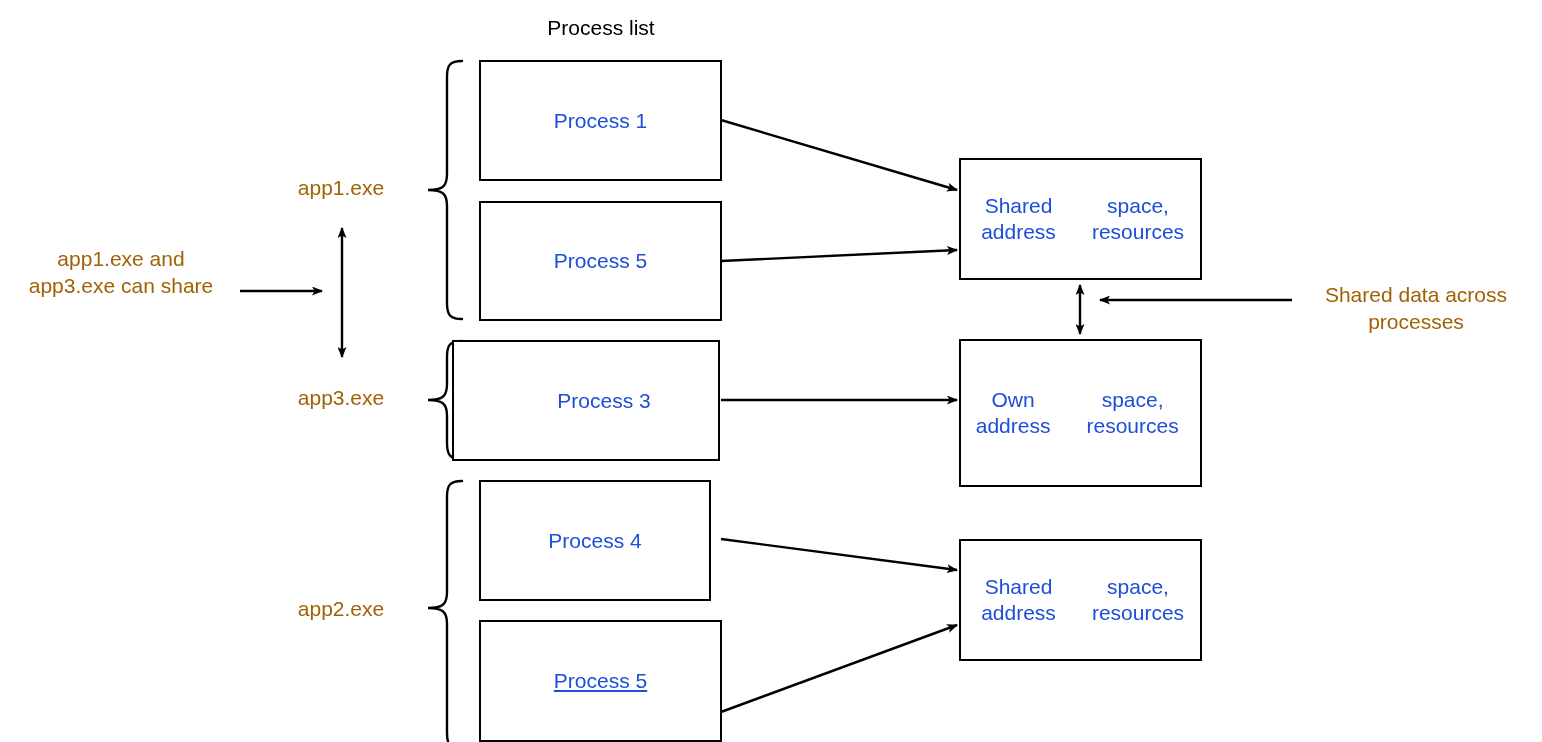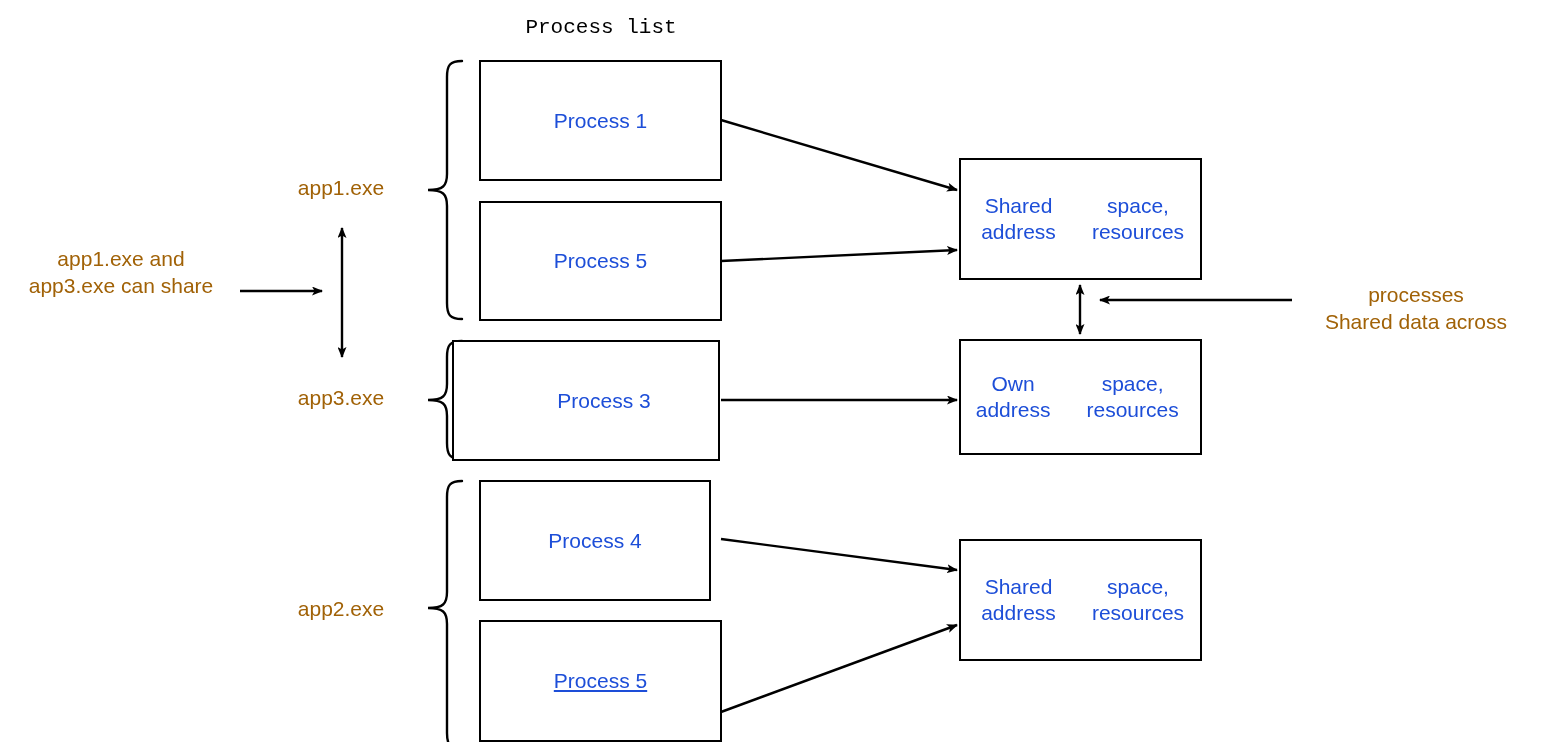--- a/index.html
+++ b/index.html
@@ -61,21 +61,21 @@
     line-height: 26px;
     text-align: center;
     color: #000000;
   }
 </style>
 </head>
 <body>
 
 <div id="canvas">
 
-  <div class="title" style="left:480px; top:15px; width:242px;font-family:Liberation Mono, monospace;">
+  <div class="title" style="left:480px; top:15px; width:242px;">
     <span>Process list</span>
   </div>
 
   <svg id="wires" viewBox="0 0 1542 742">
     <defs>
       <marker id="arrowhead" markerWidth="11" markerHeight="9" refX="10" refY="4.5" orient="auto" markerUnits="userSpaceOnUse">
         <path d="M0,0 L11,4.5 L0,9 L2.6,4.5 Z" fill="#000000"></path>
       </marker>
       <marker id="arrowhead-start" markerWidth="11" markerHeight="9" refX="1" refY="4.5" orient="auto" markerUnits="userSpaceOnUse">
         <path d="M11,0 L0,4.5 L11,9 L8.4,4.5 Z" fill="#000000"></path>
@@ -134,21 +134,21 @@
 
   <div class="proc-box" style="left:479px; top:620px; width:243px; height:122px;text-decoration:underline;">
     <span>Process 5</span>
   </div>
 
   <div class="addr-box" style="left:959px; top:158px; width:243px; height:122px;">
     <span class="addr-line">Shared address</span>
     <span class="addr-line">space, resources</span>
   </div>
 
-  <div class="addr-box" style="left:959px; top:339px; width:243px; height:116px;">
+  <div class="addr-box" style="left:959px; top:339px; width:243px; height:148px;">
     <span class="addr-line">Own address</span>
     <span class="addr-line">space, resources</span>
   </div>
 
   <div class="addr-box" style="left:959px; top:539px; width:243px; height:122px;">
     <span class="addr-line">Shared address</span>
     <span class="addr-line">space, resources</span>
   </div>
 
   <div class="label" style="left:270px; top:174px; width:142px;">
@@ -162,17 +162,17 @@
   <div class="label" style="left:270px; top:595px; width:142px;">
     <span>app2.exe</span>
   </div>
 
   <div class="label multiline" style="left:10px; top:245px; width:222px;">
     <div>app1.exe and</div>
     <div>app3.exe can share</div>
   </div>
 
   <div class="label multiline" style="left:1300px; top:281px; width:232px;">
+    <div>Shared data across</div>
     <div>processes</div>
-    <div>Shared data across</div>
   </div>
 
 </div>
 
 </body></html>

